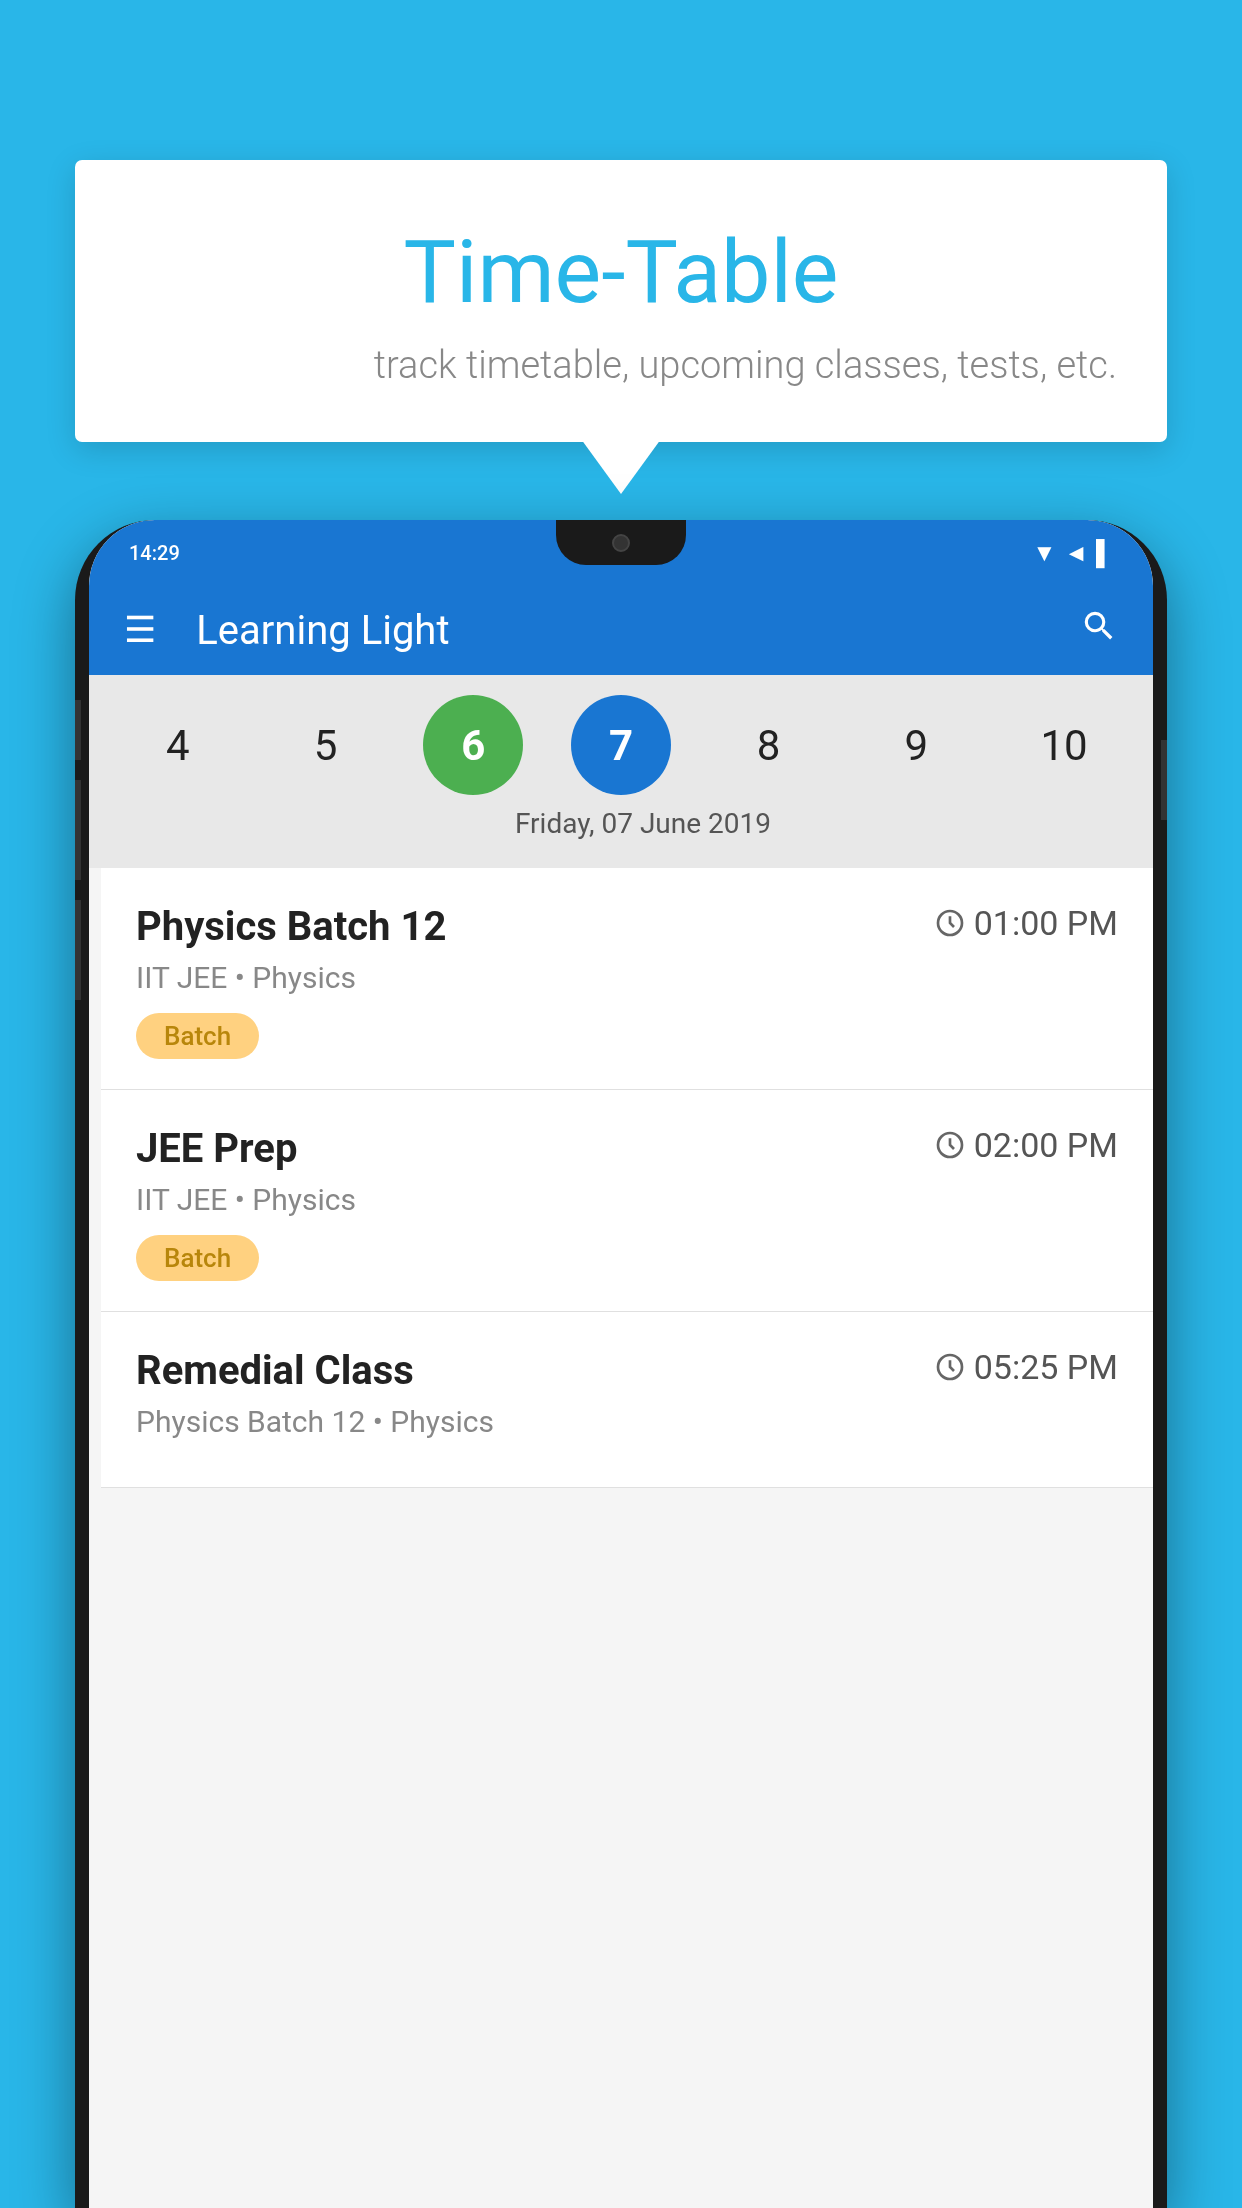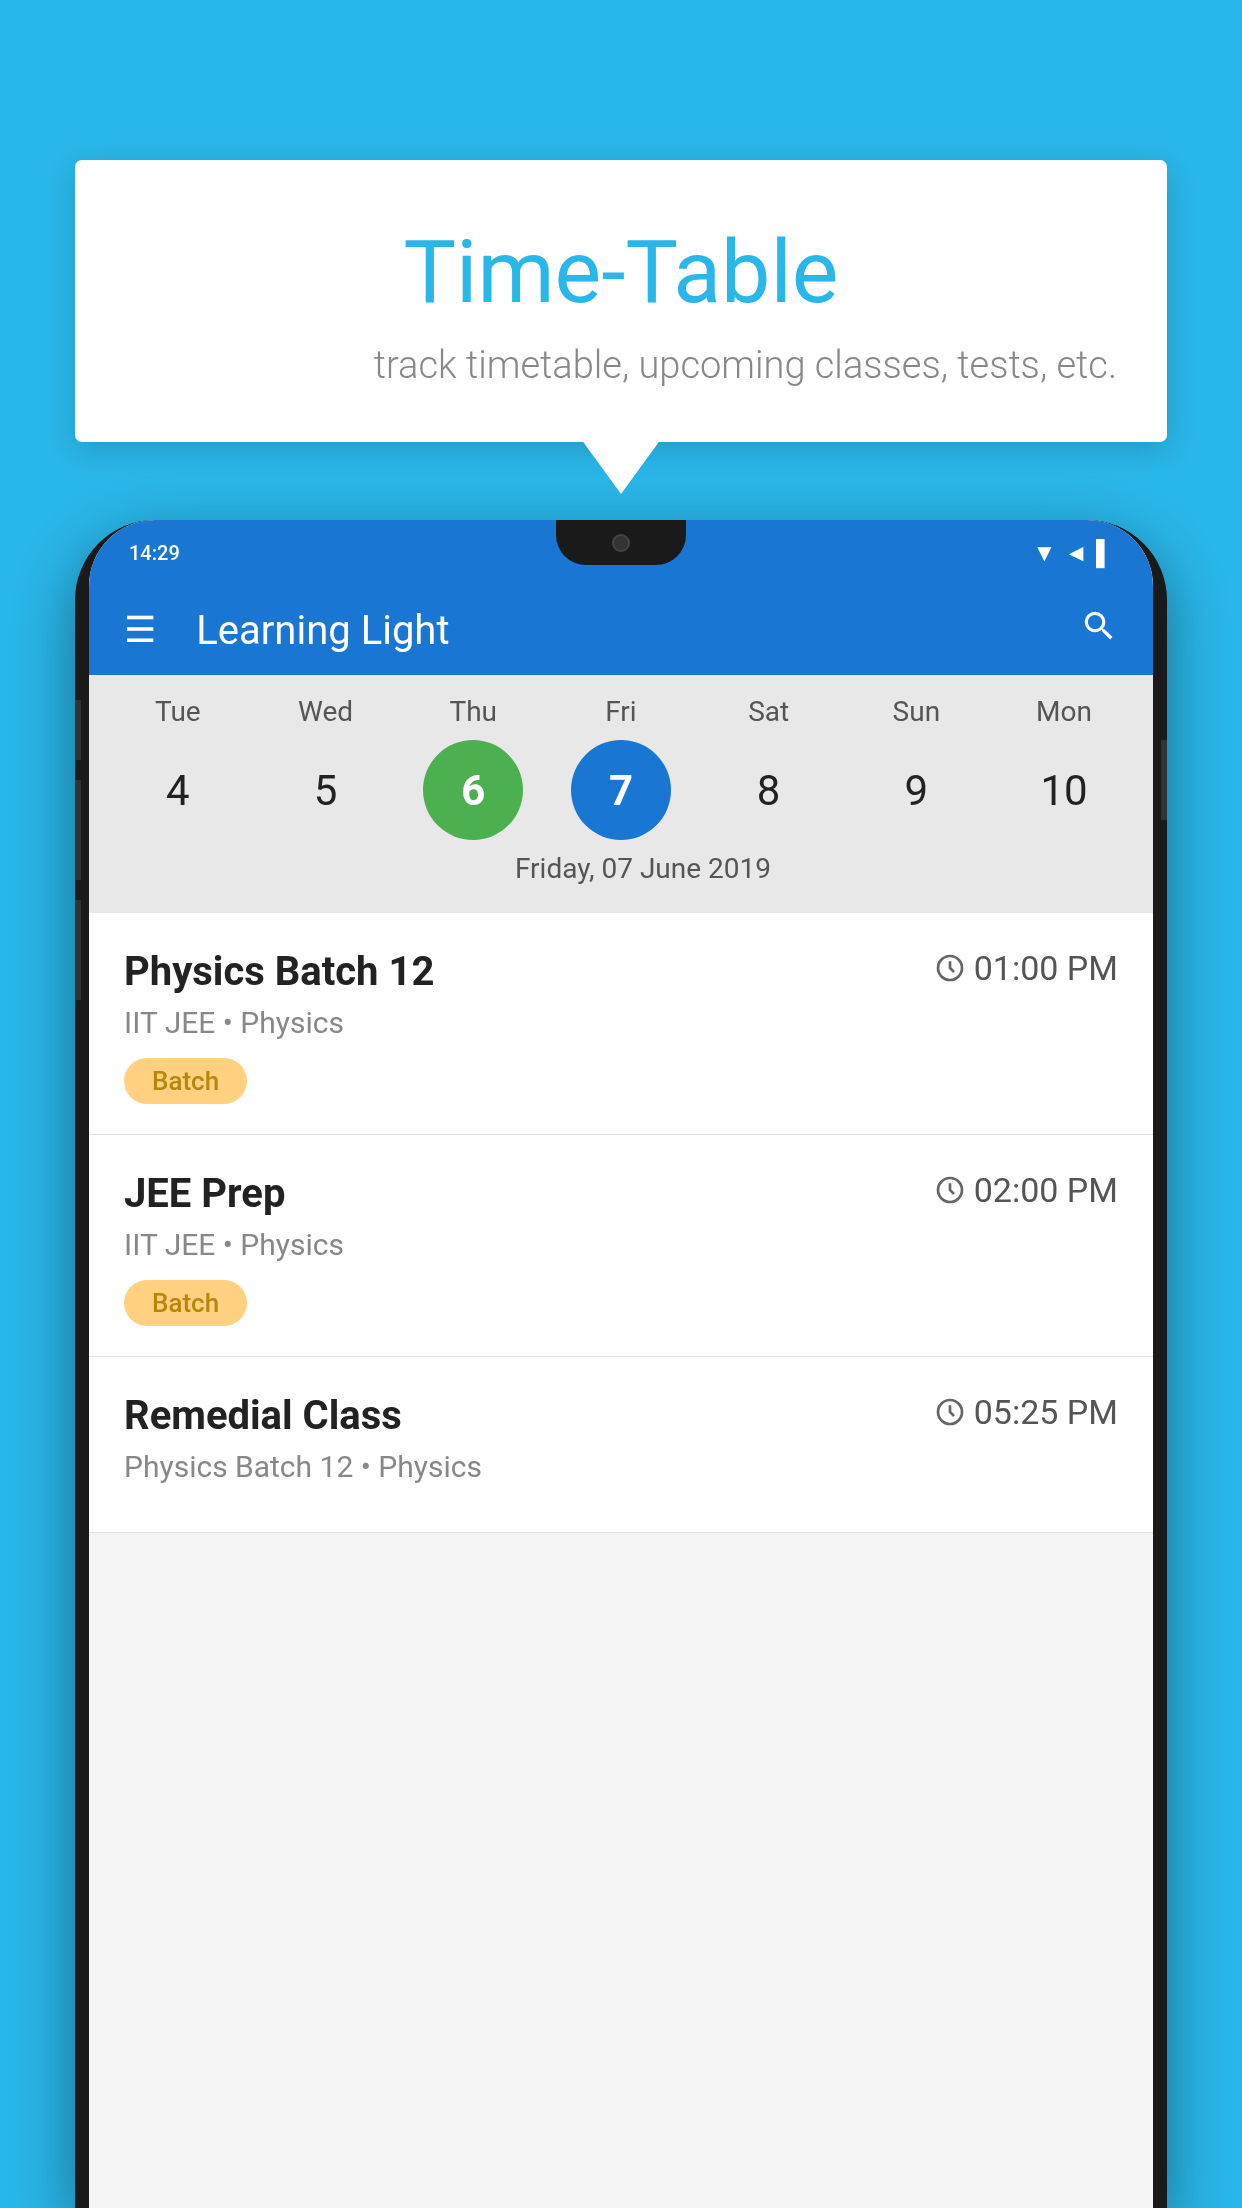--- a/index.html
+++ b/index.html
@@ -216,20 +216,21 @@
       font-size: 28px;
       color: #555;
       padding: 12px 0 18px;
       margin-left: 44px;
     }
 
     
     .schedule-list {
       background: white;
       overflow: hidden;
+      margin-left: 12px;
     }
 
     .schedule-item {
       padding: 35px 35px 30px;
       border-bottom: 1px solid #e0e0e0;
       background: white;
     }
 
     .schedule-item-header {
       display: flex;
@@ -349,29 +350,20 @@
       <span class="hamburger-icon">☰</span>
       <span class="app-bar-title">Learning Light</span>
       <span class="search-icon">
         <svg width="38" height="38" viewBox="0 0 24 24" fill="white">
           <path d="M15.5 14h-.79l-.28-.27A6.471 6.471 0 0 0 16 9.5 6.5 6.5 0 1 0 9.5 16c1.61 0 3.09-.59 4.23-1.57l.27.28v.79l5 4.99L20.49 19l-4.99-5zm-6 0C7.01 14 5 11.99 5 9.5S7.01 5 9.5 5 14 7.01 14 9.5 11.99 14 9.5 14z"></path>
         </svg>
       </span>
     </div>
 
     <div class="calendar-strip">
-      <div class="day-headers">
-      <div class="day-header">Tue</div>
-          <div class="day-header">Wed</div>
-          <div class="day-header">Thu</div>
-          <div class="day-header">Fri</div>
-          <div class="day-header">Sat</div>
-          <div class="day-header">Sun</div>
-          <div class="day-header">Mon</div>
-        </div>
       <div class="day-numbers">
       <div class="day-num">4</div>
           <div class="day-num">5</div>
           <div class="day-num today">6</div>
           <div class="day-num selected">7</div>
           <div class="day-num">8</div>
           <div class="day-num">9</div>
           <div class="day-num">10</div>
         </div>
       <div class="selected-date-label">Friday, 07 June 2019</div>

